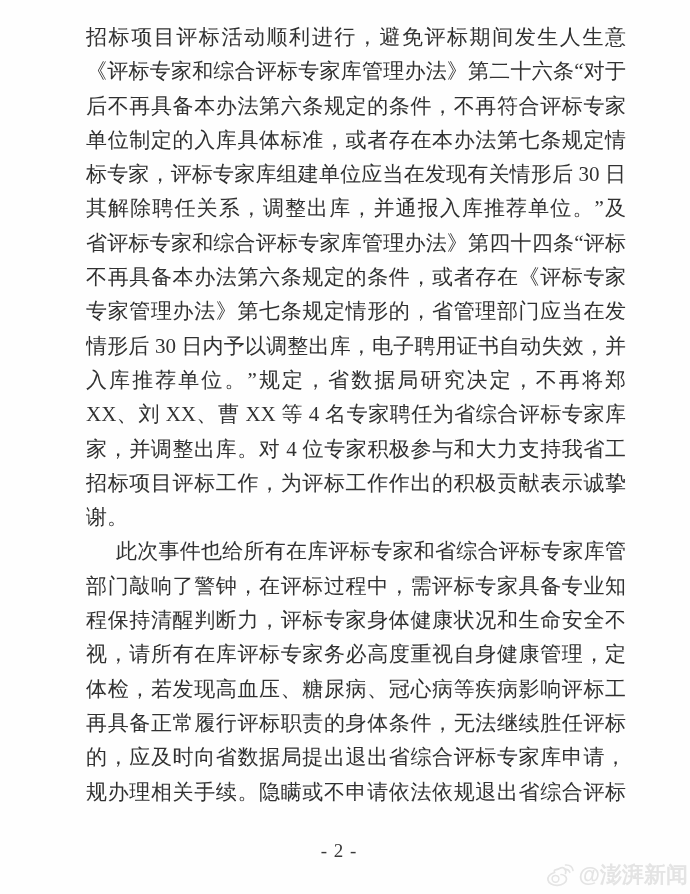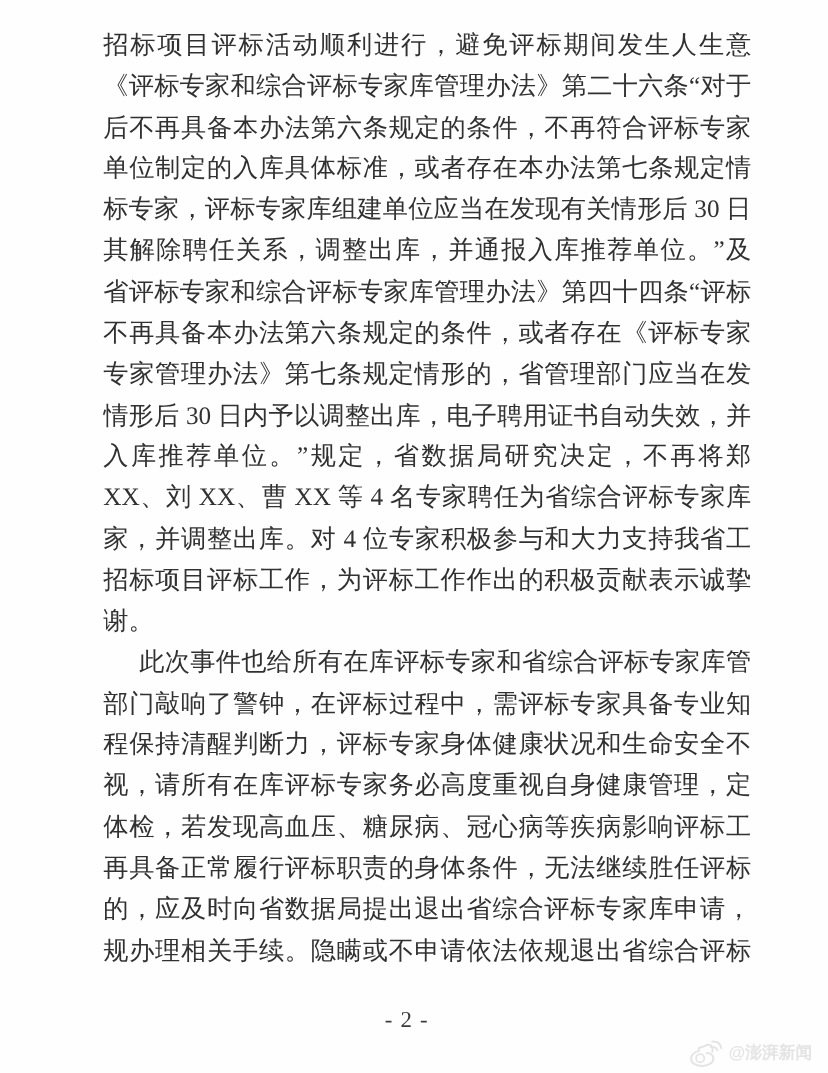--- a/index.html
+++ b/index.html
@@ -43,27 +43,27 @@
     top: 840px;
     left: 0;
     width: 678px;
     text-align: center;
     font-size: 19px;
     letter-spacing: 1px;
     color: #3a3a3a;
   }
   .watermark {
     position: absolute;
-    right: 13px;
+    right: 2px;
     bottom: 4px;
     display: flex;
     align-items: center;
     gap: 5px;
     color: #e4e4e4;
-    font-size: 14px;
+    font-size: 22px;
     font-weight: bold;
     font-family: "Liberation Sans", sans-serif;
   }
   .wm-icon { display: block; }
 </style>
 </head>
 <body>
 
 <div class="page">
 

